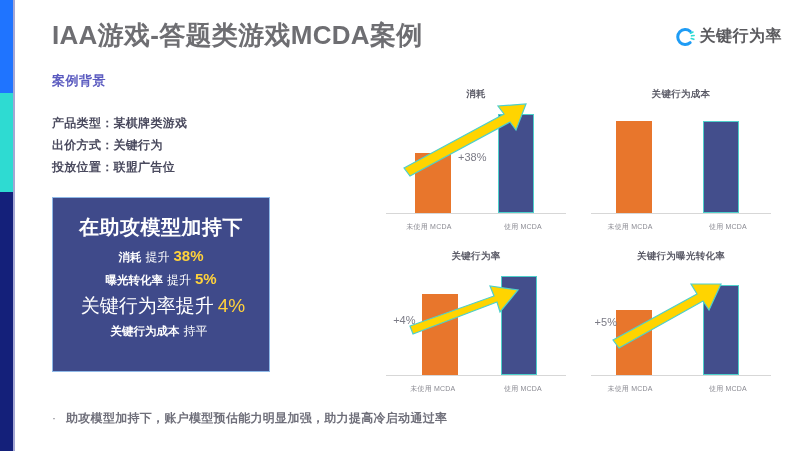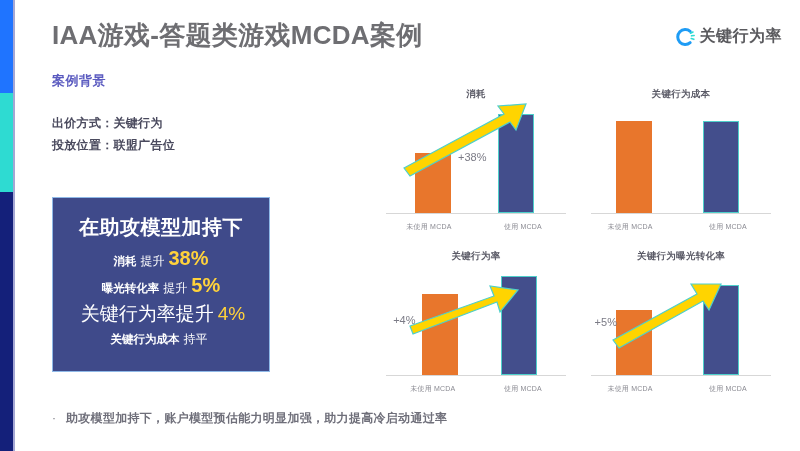--- a/index.html
+++ b/index.html
@@ -121,21 +121,21 @@
     font-size: 11.5px;
     font-weight: bold;
   }
   .c-big {
     color: #ffffff;
     font-size: 12px;
     font-weight: normal;
   }
   .c-val {
     color: #ffd23b;
-    font-size: 20px;
+    font-size: 15px;
     font-weight: bold;
   }
   .c-val-lg {
     color: #ffd23b;
     font-size: 19px;
     font-weight: normal;
   }
   .row-wide .c-big { font-size: 19px; }
 
   
@@ -255,20 +255,21 @@
         <line x1="19.8" y1="10.6" x2="23.0" y2="10.2"></line>
         <line x1="19.5" y1="13.9" x2="22.6" y2="14.8"></line>
       </g>
     </svg>
     <span class="brand-text">关键行为率</span>
   </div>
 
   <div class="section-heading">案例背景</div>
 
   <div class="bg-list">
+    <div class="row">产品类型：某棋牌类游戏</div>
     <div class="row">出价方式：关键行为</div>
     <div class="row">投放位置：联盟广告位</div>
   </div>
 
   <div class="callout">
     <div class="callout-title">在助攻模型加持下</div>
 
     <div class="callout-row">
       <span class="c-small">消耗</span>
       <span class="c-big">提升</span>

